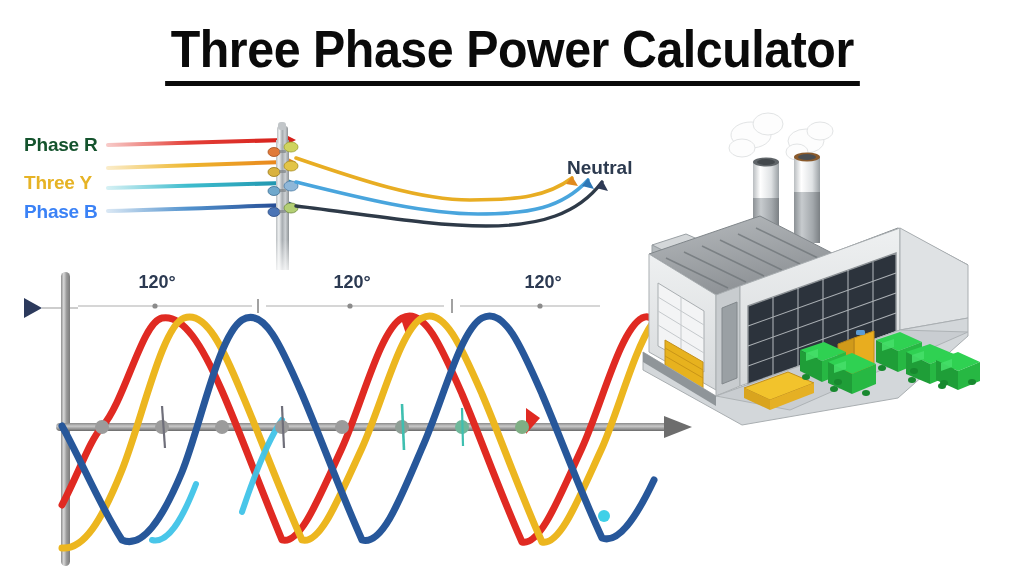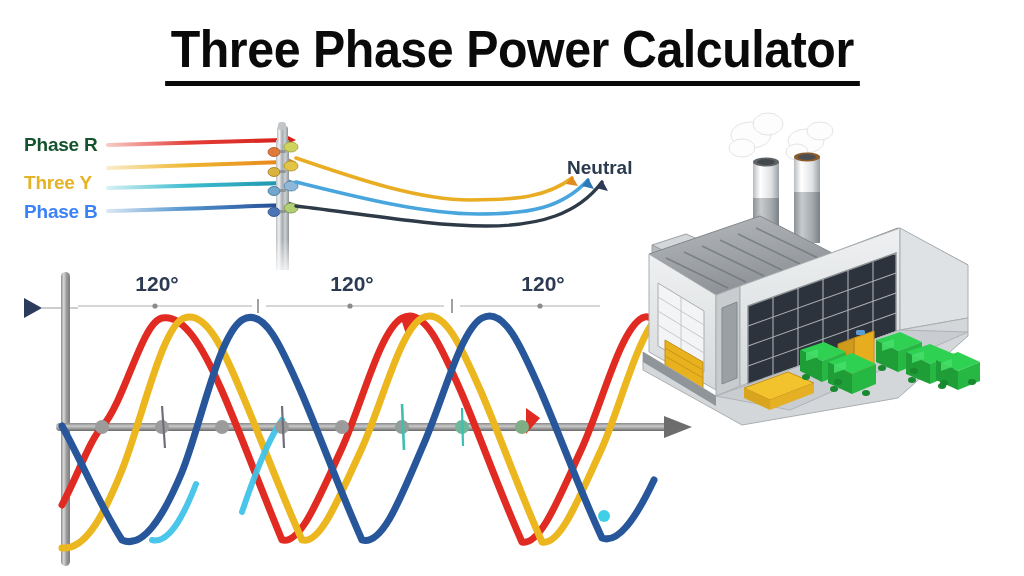--- a/index.html
+++ b/index.html
@@ -74,21 +74,21 @@
     color: #2c3a4f;
     white-space: nowrap;
     margin-left: 16px;
   }
 
   
   .deg-label {
     position: absolute;
     top: 272px;
     font-family: "Liberation Sans", sans-serif;
-    font-size: 21px;
+    font-size: 18px;
     font-weight: bold;
     color: #2c3a52;
     text-align: center;
     width: 80px;
   }
   #deg-label-0 { left: 117px; }
   #deg-label-1 { left: 312px; }
   #deg-label-2 { left: 503px; }
 </style>
 </head>

